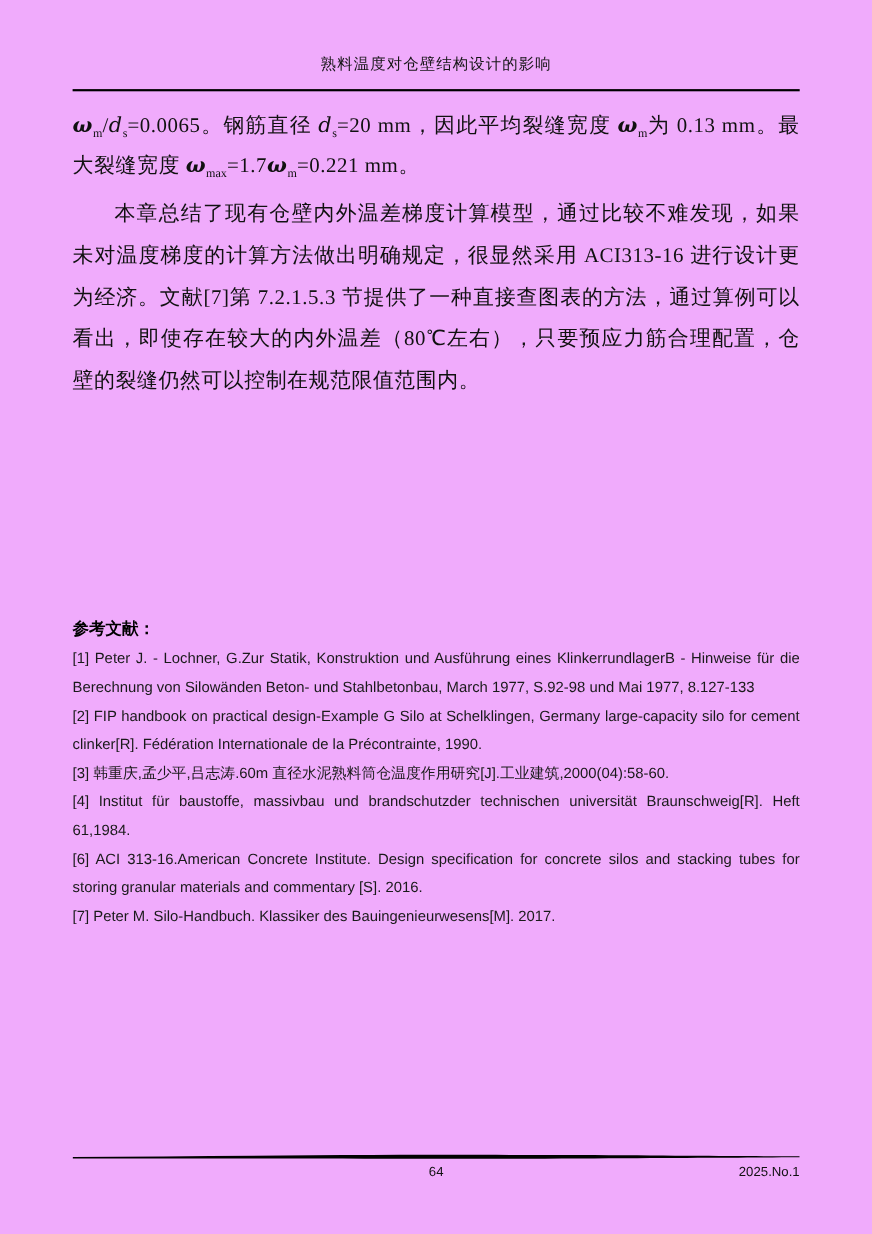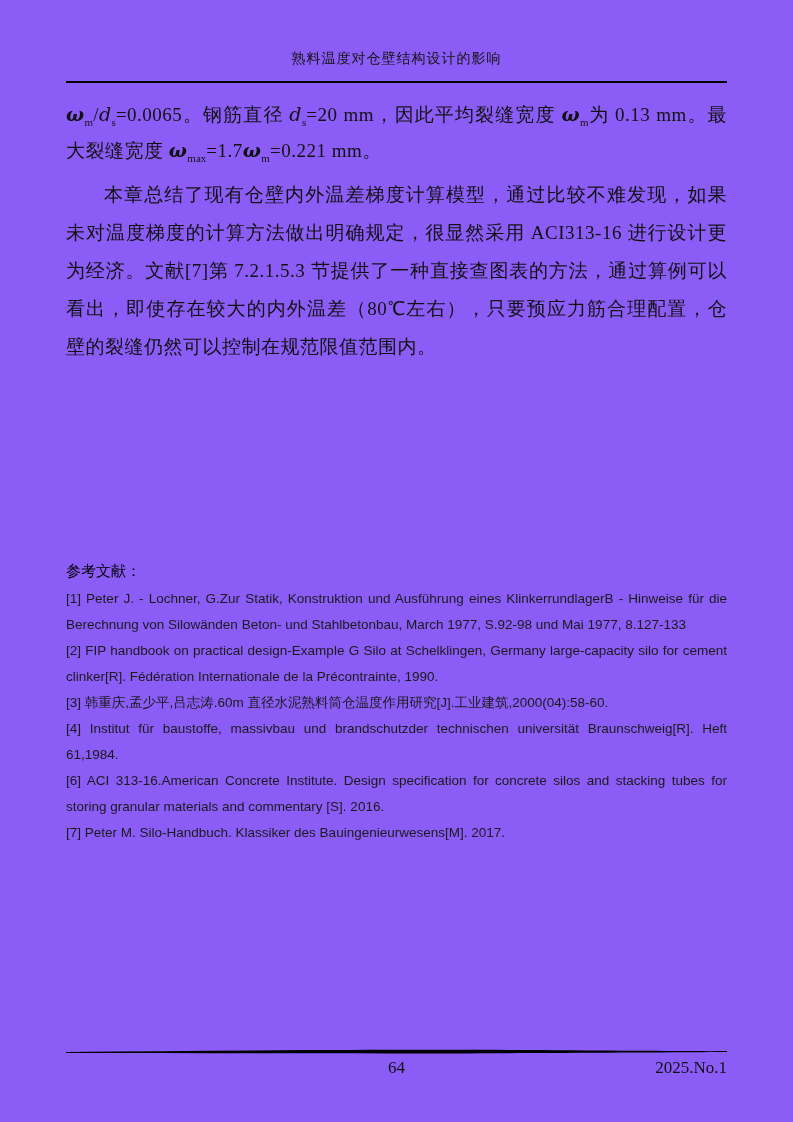--- a/index.html
+++ b/index.html
@@ -1,21 +1,21 @@
 <!DOCTYPE html>
 <html><head>
 <meta charset="utf-8">
 <style>
   html, body { margin: 0; padding: 0; background: #e8e8e8; }
   .page {
     position: relative;
     width: 793px;
     height: 1122px;
     margin: 0 auto;
-    background: #8b5cf6;
+    background: #f0abfc;
     color: #111111;
     font-family: "Liberation Serif", serif;
     overflow: hidden;
   }
   
   .header-title {
     position: absolute;
     top: 50px; left: 0;
     width: 100%;
     text-align: center;
@@ -65,43 +65,43 @@
   }
   
   .references {
     position: absolute;
     top: 562px; left: 66px;
     width: 661px;
     font-family: "Liberation Sans", sans-serif;
   }
   .ref-heading {
     font-size: 15px;
-    font-weight: normal;
+    font-weight: bold;
     margin-bottom: 5px;
     color: #000;
   }
   .ref-item {
     margin: 0;
     font-size: 13.5px;
     line-height: 26px;
     text-align: justify;
     color: #1a1a1a;
   }
   
   .footer-rule {
     position: absolute;
     top: 1049px; left: 66px;
     width: 661px; height: 6px;
   }
   .footer-row {
     position: absolute;
     top: 1058px; left: 66px;
     width: 661px; height: 18px;
-    font-family: Liberation Serif, serif;
-    font-size: 17px;
+    font-family: Liberation Sans, sans-serif;
+    font-size: 12px;
     color: #111;
   }
   .page-number { position: absolute; left: 0; right: 0; text-align: center; }
   .issue-label { position: absolute; right: 0; }
 </style>
 </head>
 <body>
 
 <div class="page">
 

